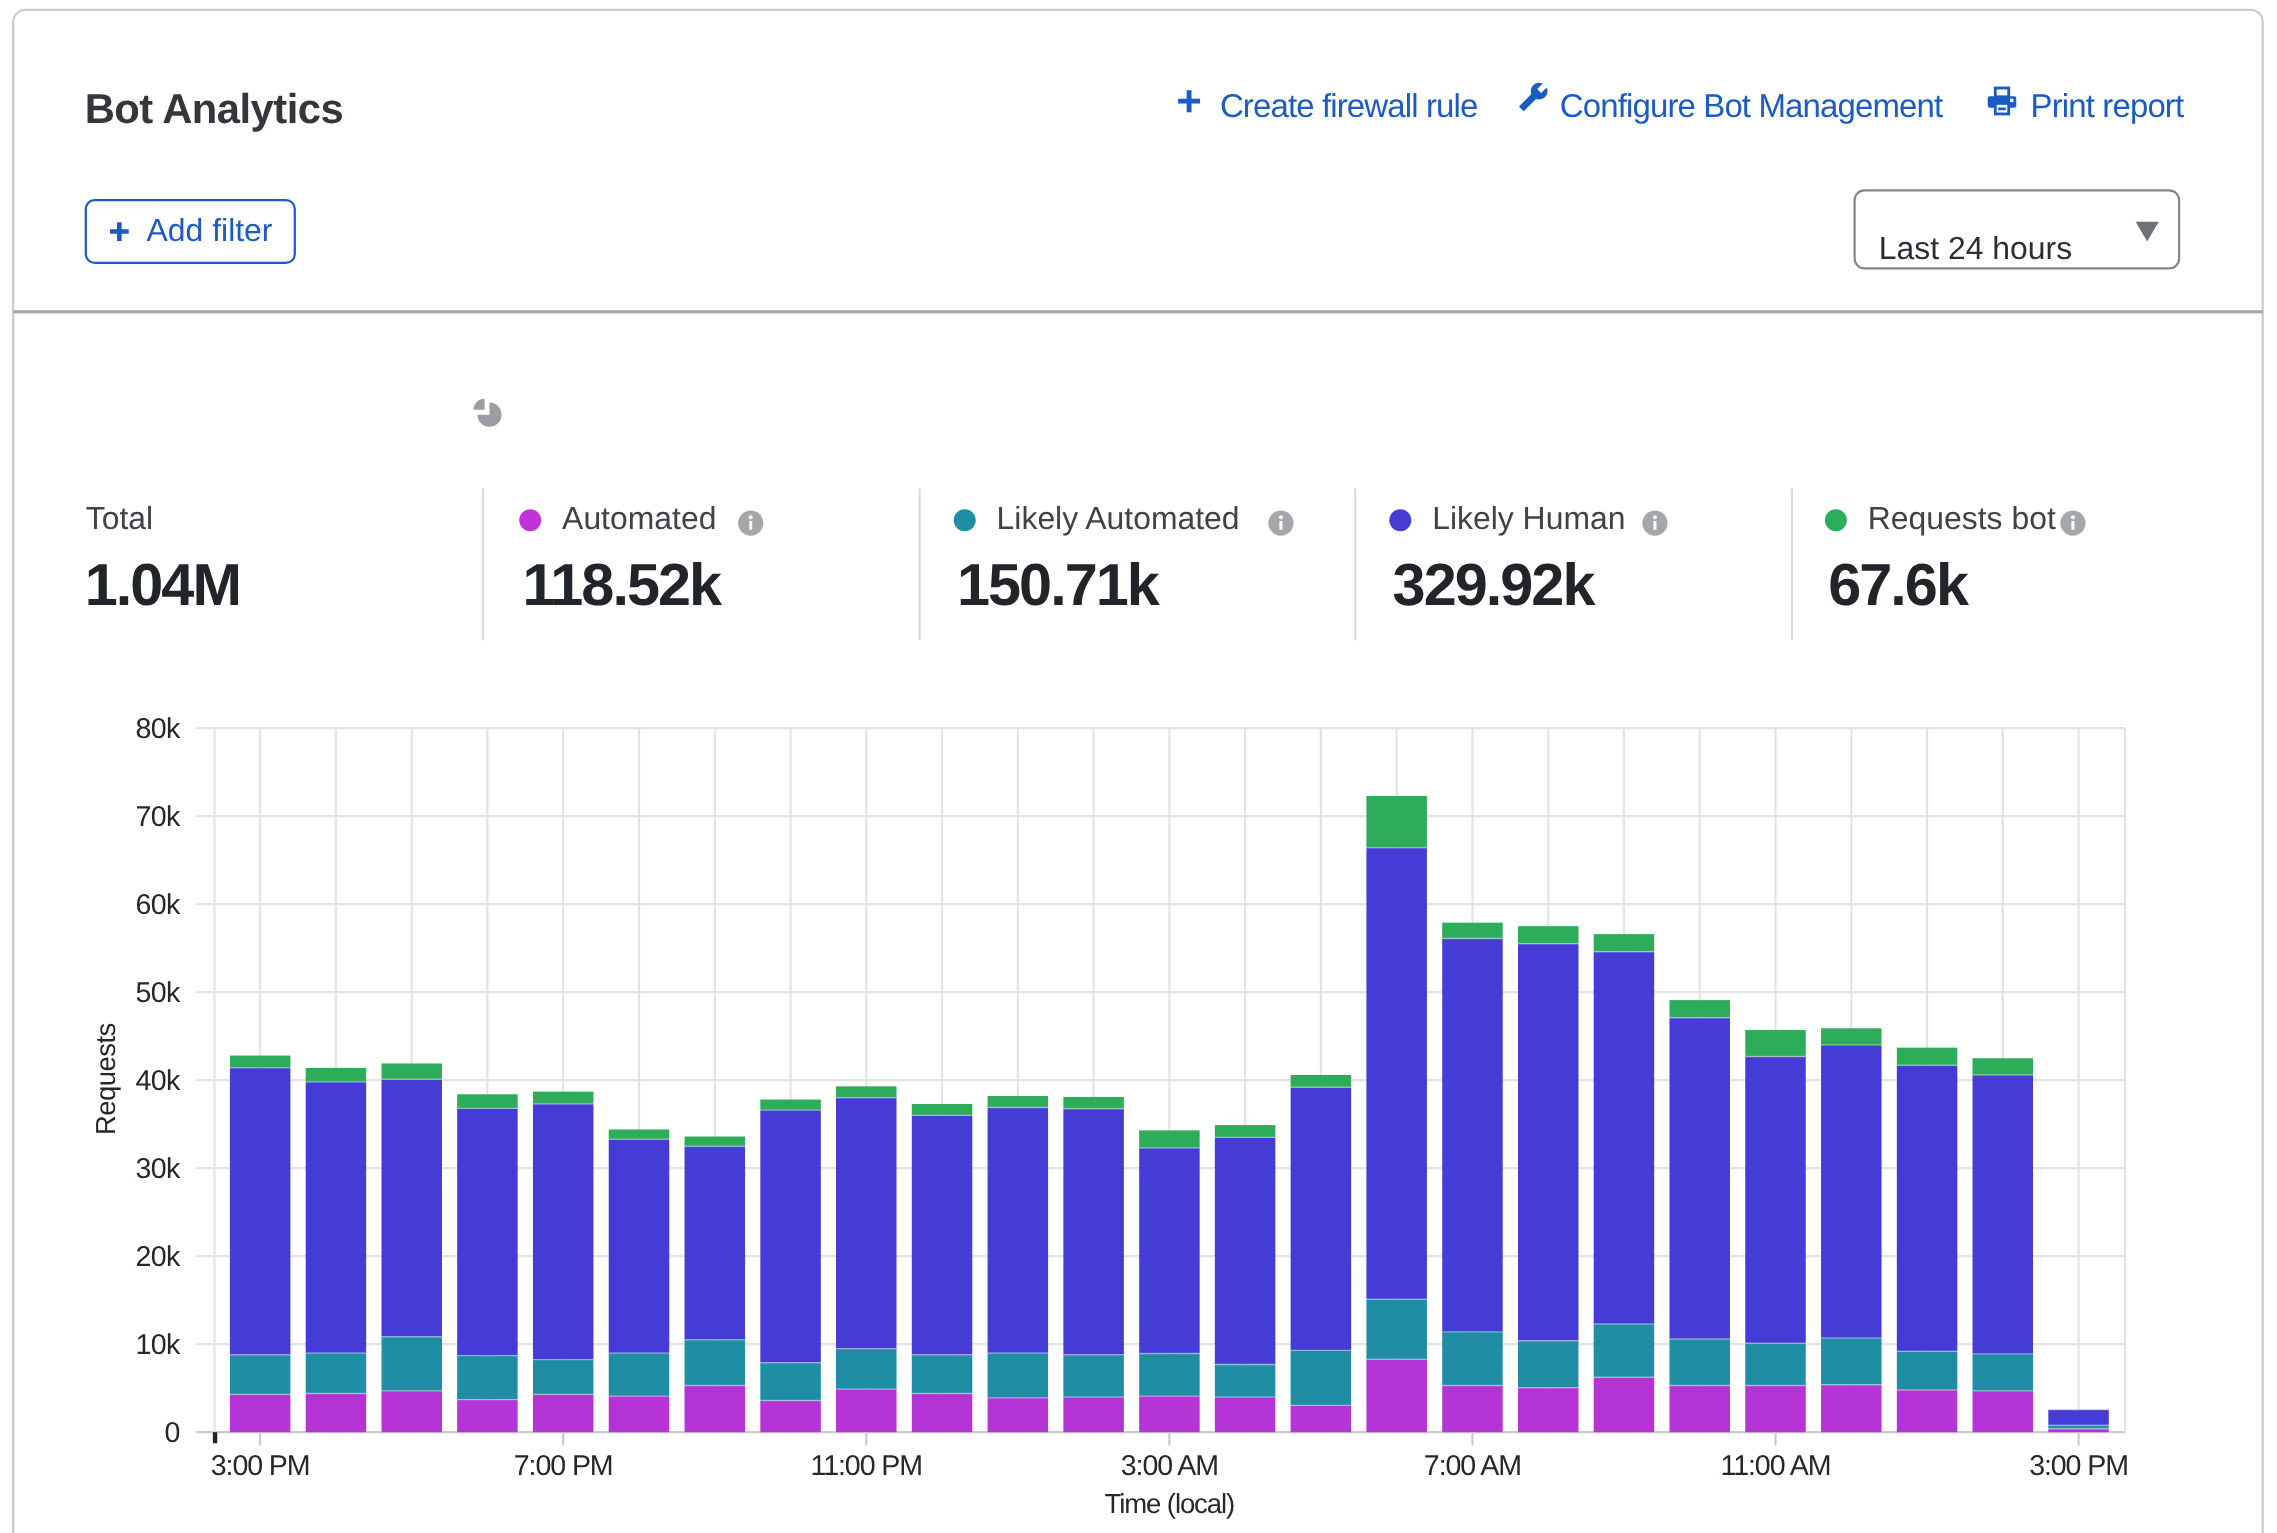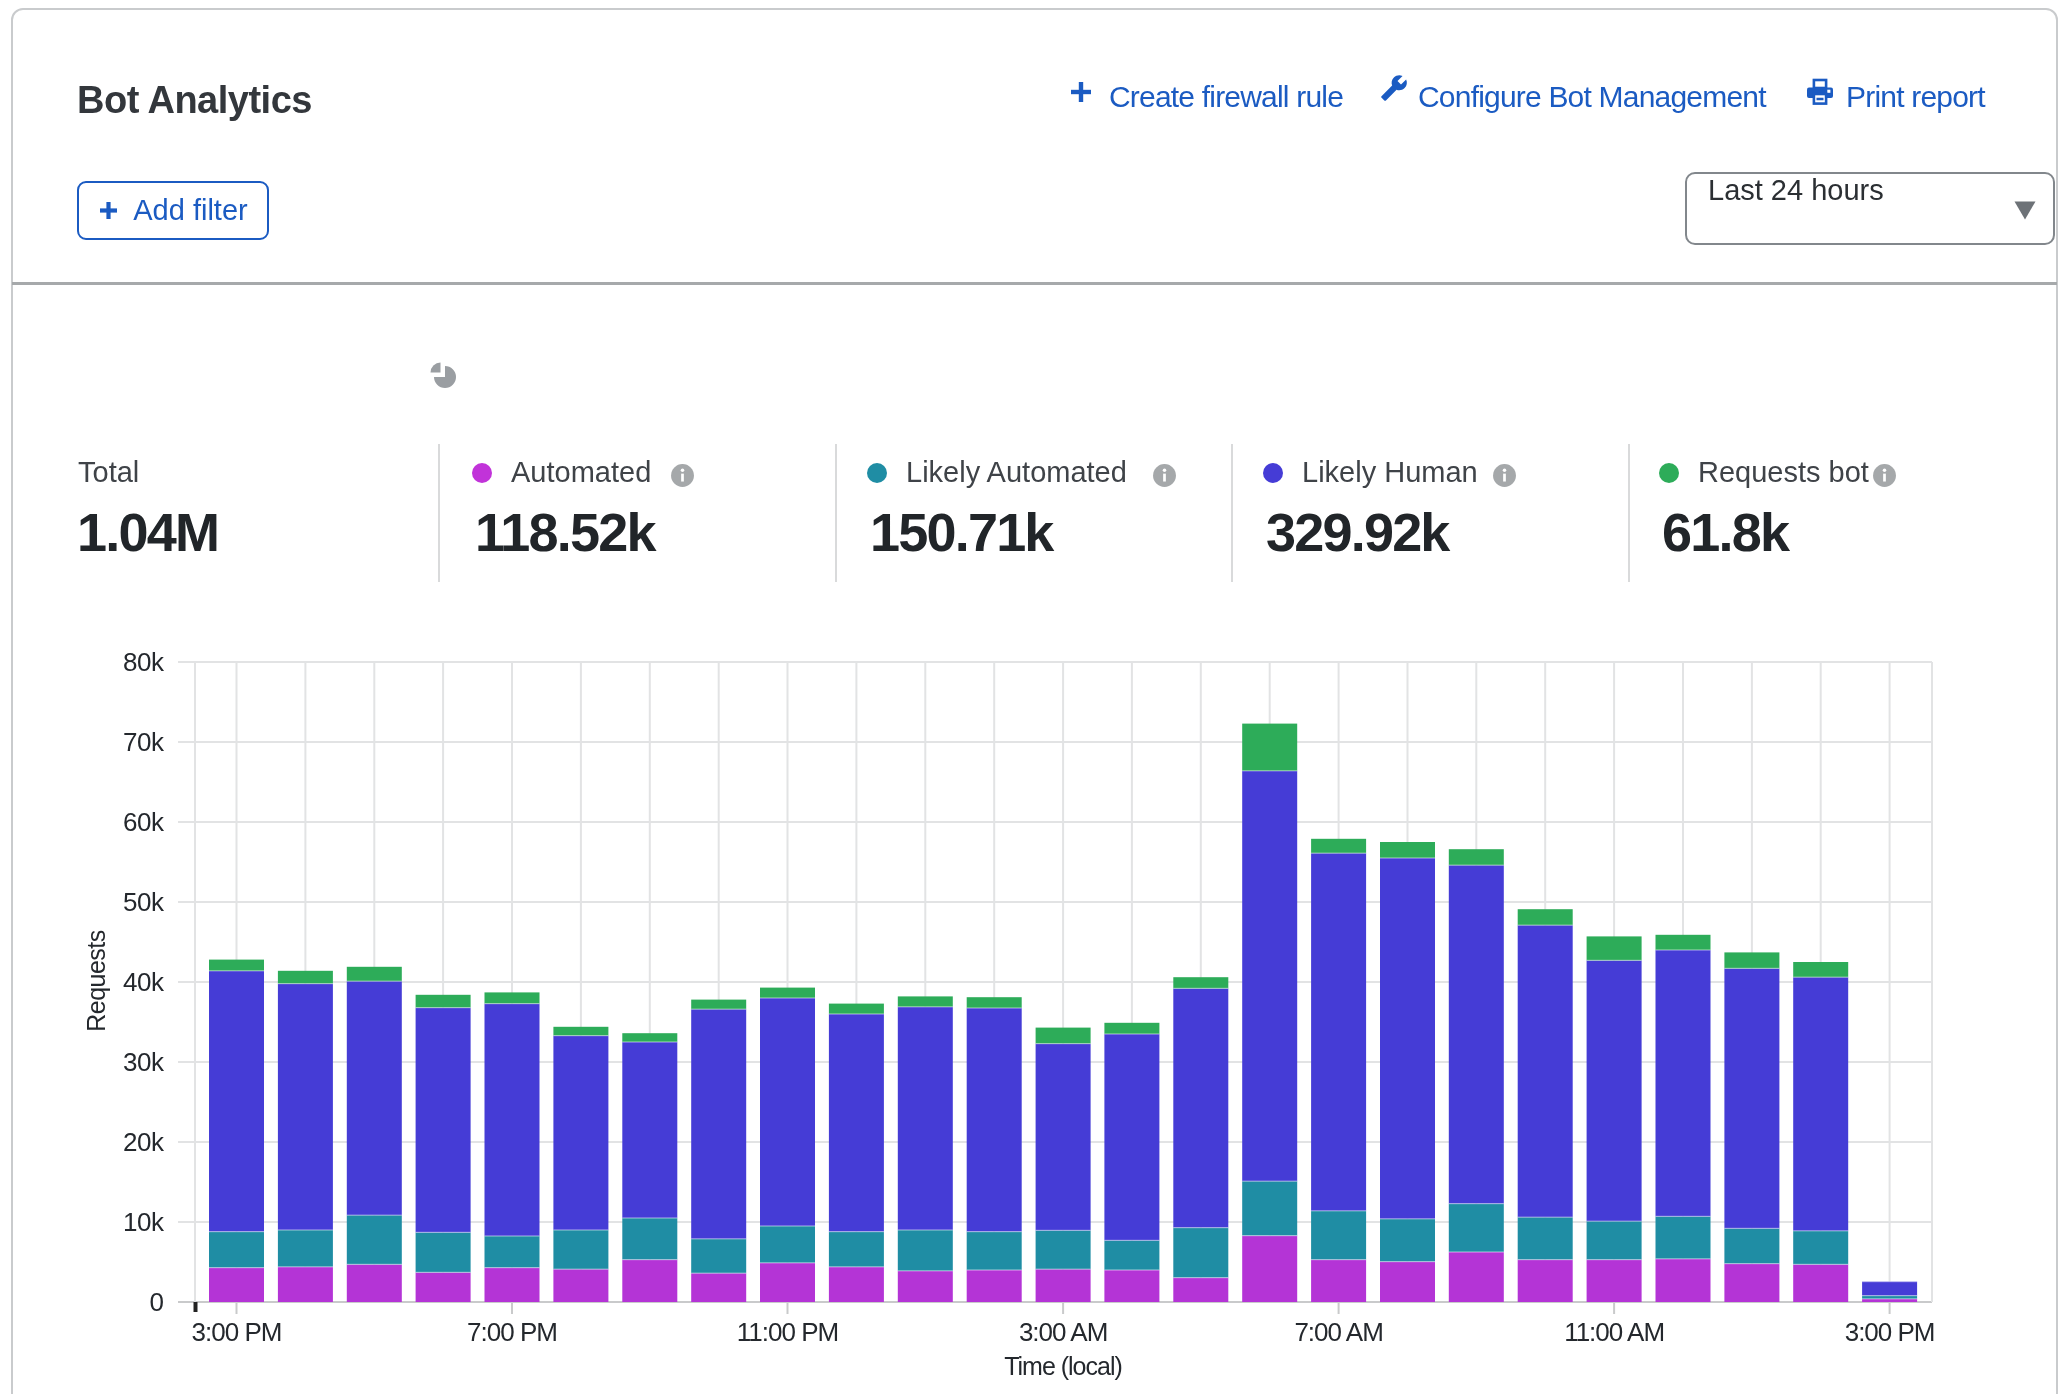--- a/index.html
+++ b/index.html
@@ -39,21 +39,21 @@
     </div>
 
   <div style="position:absolute;left:77px;top:181px;width:192px;height:59px;box-sizing:border-box;border:2px solid #1b5bc2;border-radius:9px;display:flex;align-items:center;justify-content:center;gap:14px;padding-top:0;color:#1b5bc2;font-size:29px;">
       <svg width="21" height="21" viewBox="0 0 21 21">
         <line x1="10.5" y1="2" x2="10.5" y2="19" stroke="#1b5bc2" stroke-width="4.2"></line>
         <line x1="2" y1="10.5" x2="19" y2="10.5" stroke="#1b5bc2" stroke-width="4.2"></line>
       </svg>
       <span>Add filter</span>
     </div>
 
-  <div style="position:absolute;left:1685px;top:172px;width:370px;height:73px;box-sizing:border-box;border:2px solid #82878c;border-radius:10px;display:flex;align-items:flex-start;color:#2b2f33;font-size:29px;">
+  <div style="position:absolute;left:1685px;top:172px;width:297px;height:73px;box-sizing:border-box;border:2px solid #82878c;border-radius:10px;display:flex;align-items:flex-end;color:#2b2f33;font-size:29px;">
     <span style="margin-left:21px;">Last 24 hours</span>
     <span style="position:absolute;right:17px;top:27px;line-height:0;"><svg width="22" height="19" viewBox="0 0 22 19">
           <path d="M0.5 0.5 L21.5 0.5 L11 18.5 Z" fill="#6d7277"></path>
         </svg></span>
   </div>
 
   <div style="position:absolute;left:12px;top:282px;width:2045px;height:2.5px;background:#a6a9ab"></div>
 
   <div style="position:absolute;left:430px;top:362px;line-height:0"><svg width="27" height="27" viewBox="0 0 27 27" fill="#9a9ea2">
         <path d="M15,4 A11,11 0 1 1 4,15 L15,15 Z"></path>
@@ -90,21 +90,21 @@
       </svg></div>
 <div style="position:absolute;left:1266px;top:501px;font-size:54px;font-weight:bold;letter-spacing:-1.8px;color:#212529">329.92k</div>
 <div style="position:absolute;left:1628px;top:444px;width:2px;height:138px;background:#d9dadb"></div>
 <div style="position:absolute;left:1659px;top:463px;width:20px;height:20px;border-radius:50%;background:#2dac59"></div>
 <div style="position:absolute;left:1698px;top:456px;font-size:29px;color:#3f4348">Requests bot</div>
 <div style="position:absolute;left:1872px;top:463px;line-height:0"><svg width="25" height="25" viewBox="0 0 24 24">
         <circle cx="12" cy="12" r="11" fill="#a5a8aa"></circle>
         <rect x="10.7" y="10.2" width="2.6" height="7.6" fill="#fff"></rect>
         <circle cx="12" cy="7" r="1.7" fill="#fff"></circle>
       </svg></div>
-<div style="position:absolute;left:1662px;top:501px;font-size:54px;font-weight:bold;letter-spacing:-1.8px;color:#212529">61.8k</div>
+<div style="position:absolute;left:1662px;top:501px;font-size:54px;font-weight:bold;letter-spacing:-1.8px;color:#212529">67.6k</div>
 
   <svg width="2070" height="1394" viewBox="0 0 2070 1394" style="position:absolute;left:0;top:0" font-family="Liberation Sans, sans-serif">
 <line x1="178" y1="1302.0" x2="1932.0" y2="1302.0" stroke="#c9cacb" stroke-width="2"></line>
 <line x1="178" y1="1222.0" x2="1932.0" y2="1222.0" stroke="#e2e3e4" stroke-width="2"></line>
 <line x1="178" y1="1142.0" x2="1932.0" y2="1142.0" stroke="#e2e3e4" stroke-width="2"></line>
 <line x1="178" y1="1062.0" x2="1932.0" y2="1062.0" stroke="#e2e3e4" stroke-width="2"></line>
 <line x1="178" y1="982.0" x2="1932.0" y2="982.0" stroke="#e2e3e4" stroke-width="2"></line>
 <line x1="178" y1="902.0" x2="1932.0" y2="902.0" stroke="#e2e3e4" stroke-width="2"></line>
 <line x1="178" y1="822.0" x2="1932.0" y2="822.0" stroke="#e2e3e4" stroke-width="2"></line>
 <line x1="178" y1="742.0" x2="1932.0" y2="742.0" stroke="#e2e3e4" stroke-width="2"></line>

